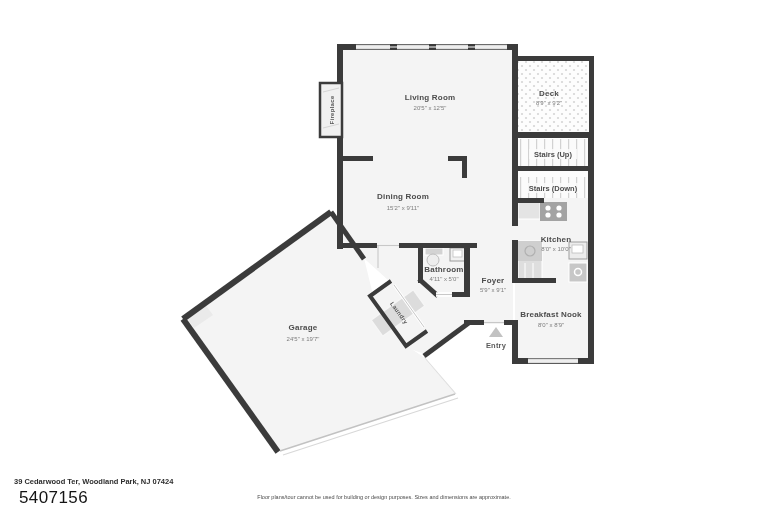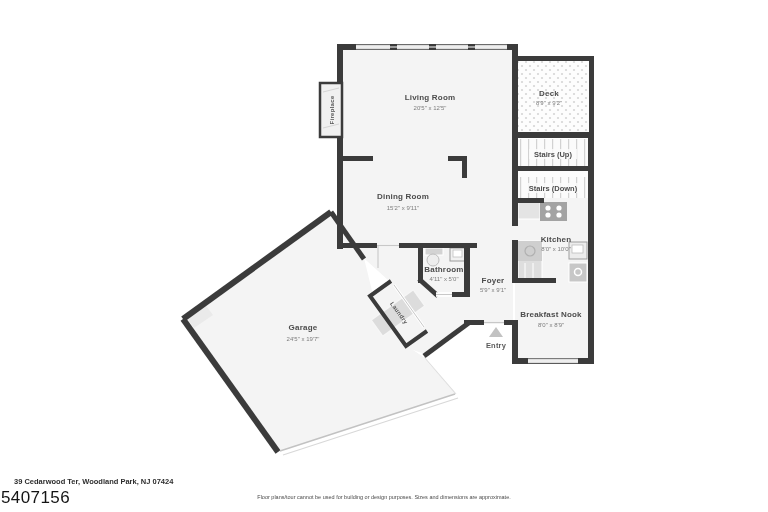--- a/index.html
+++ b/index.html
@@ -10,21 +10,21 @@
   #plan{position:absolute;left:0;top:0;}
   .room-name{font-size:8px;font-weight:bold;fill:#4c4c4c;letter-spacing:.2px;}
   .room-dims{font-size:6px;fill:#7d7d7d;}
   .small-label{font-size:7.5px;font-weight:bold;fill:#4c4c4c;}
   .tiny-label{font-size:6px;font-weight:bold;fill:#555;letter-spacing:.3px;}
   .entry-label{font-size:7.5px;fill:#5a5a5a;font-weight:bold;letter-spacing:.2px;}
   #footer-address{
     position:absolute;left:14px;top:477px;font-size:7.5px;font-weight:bold;color:#2d2d2d;
   }
   #footer-id{
-    position:absolute;left:1px;top:488px;font-size:17px;color:#141414;letter-spacing:.4px;
+    position:absolute;left:19px;top:488px;font-size:17px;color:#141414;letter-spacing:.4px;
   }
   #footer-disclaimer{
     position:absolute;left:0;top:494px;width:768px;text-align:center;
     font-size:5.5px;color:#4a4a4a;
   }
 </style>
 </head>
 <body>
 
 <svg id="plan" width="768" height="512" viewBox="0 0 768 512" xmlns="http://www.w3.org/2000/svg">

